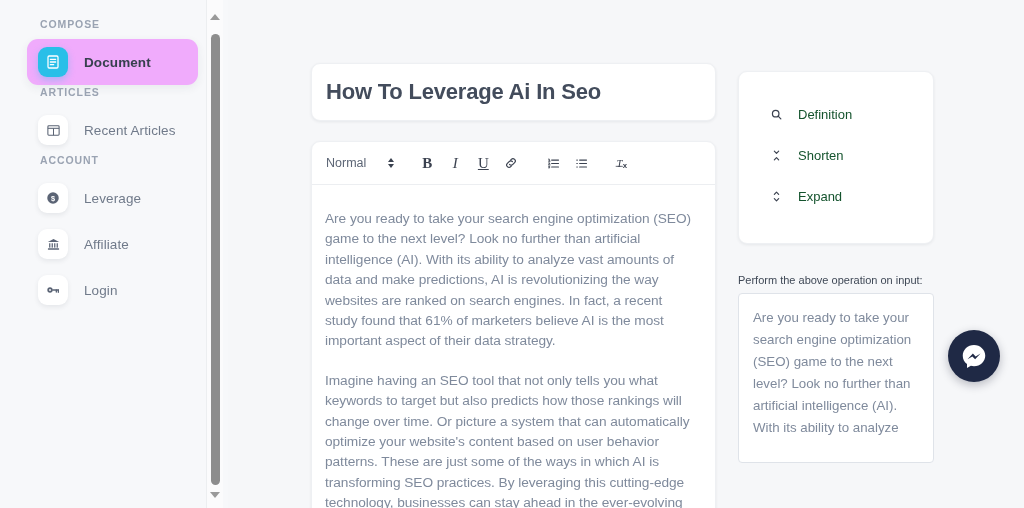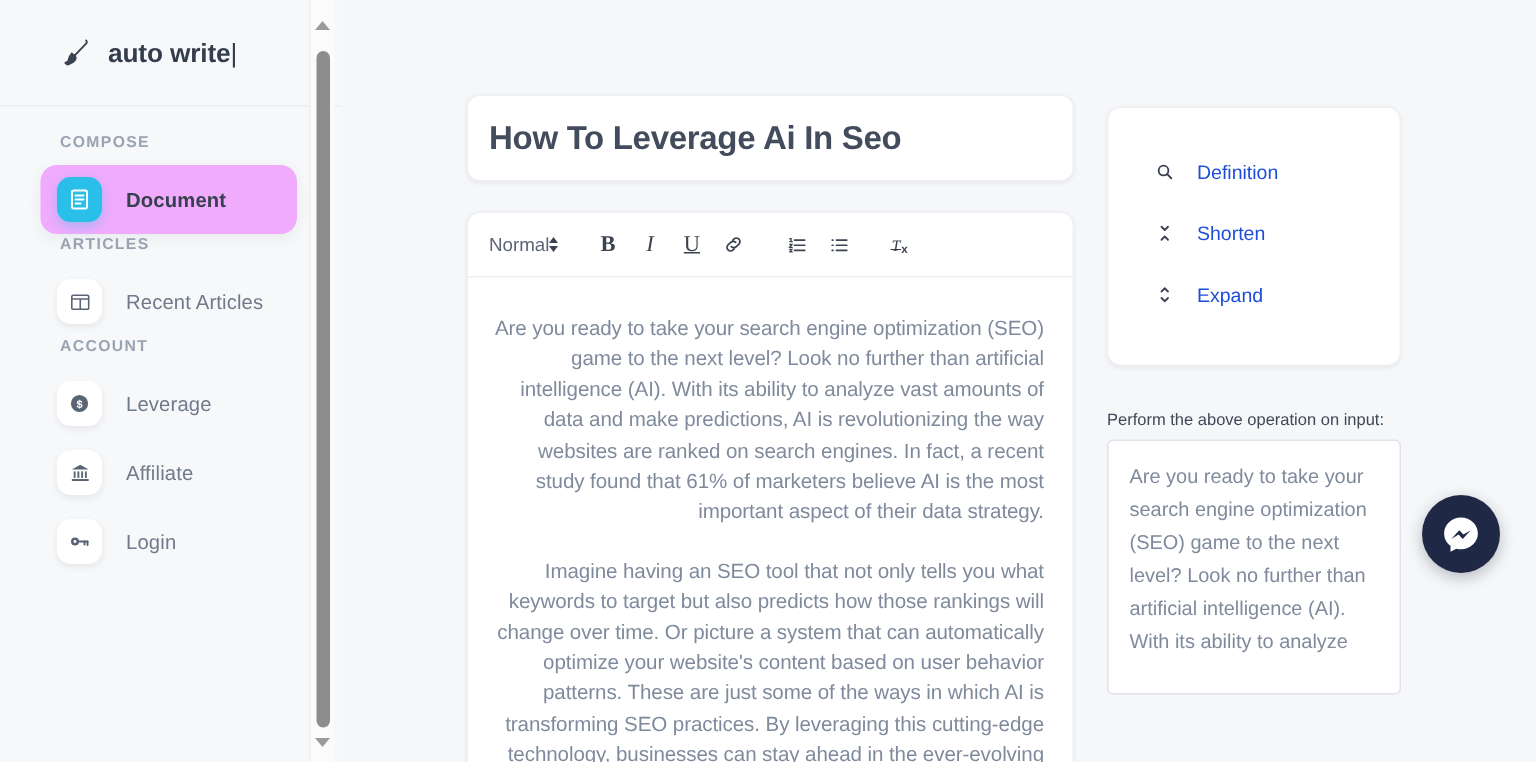--- a/index.html
+++ b/index.html
@@ -77,41 +77,41 @@
     width: 9px; height: 451px; border-radius: 5px; background: #8d8d8d;
   }
 
   
   .main {
     flex: 1; position: relative;
     background: #f6f7f9;
     padding: 63px 0 0 83px;
     display: flex; gap: 22px;
   }
-  .center-col { width: 405px; flex: 0 0 405px; text-align: right; }
+  .center-col { width: 405px; flex: 0 0 405px; }
   .right-col  { width: 196px; flex: 0 0 196px; padding-top: 8px; }
 
   .card {
     background: #ffffff; border-radius: 9px;
     box-shadow: 0 1px 3px rgba(40,50,70,0.08);
     border: 1px solid #eef0f3;
   }
 
   .title-card { height: 58px; display: flex; align-items: center; padding: 0 14px; }
   .doc-title {
     font-size: 22px; font-weight: 700; color: #434c5c; letter-spacing: -0.2px;
   }
 
   .editor-card { margin-top: 20px; height: 390px; overflow: hidden; }
   .toolbar {
     height: 43px; display: flex; align-items: center;
     padding: 0 0 0 14px; border-bottom: 1px solid #eceef1; gap: 2px;
   }
   .tb-select {
-    display: flex; align-items: center; 
+    display: flex; align-items: center; gap: 22px;
     font-size: 12.5px; color: #5c6575; cursor: pointer; margin-right: 18px;
   }
   .tb-stepper { display: flex; flex-direction: column; gap: 2px; align-items: center; }
   .tb-stepper i { width: 0; height: 0; border-left: 3.5px solid transparent; border-right: 3.5px solid transparent; }
   .tb-stepper i.u { border-bottom: 4.5px solid #3b4250; }
   .tb-stepper i.d { border-top: 4.5px solid #3b4250; }
   .tb-btn {
     width: 26px; height: 26px; display: flex; align-items: center; justify-content: center;
     color: #3b4250; cursor: pointer; font-size: 14px;
   }
@@ -126,21 +126,21 @@
     margin-bottom: 19px; letter-spacing: -0.05px;
   }
 
   
   .ops-card { padding: 22px 0 26px 0; }
   .op-item {
     display: flex; align-items: center;
     padding: 0 0 0 29px; height: 41px; cursor: pointer;
   }
   .op-icon { width: 16px; flex: 0 0 16px; display: flex; align-items: center; justify-content: center; color: #3b4250; }
-  .op-label { margin-left: 14px; font-size: 13px; color: #1d4ed8; }
+  .op-label { margin-left: 14px; font-size: 13px; color: #14532d; }
 
   .input-label {
     margin-top: 30px; margin-bottom: 7px;
     font-size: 11px; color: #3f4856; font-weight: 400;
   }
   .input-box {
     background: #ffffff; border: 1px solid #dfe3e9; border-radius: 4px;
     height: 170px; overflow: hidden; padding: 13px 11px 0 14px;
   }
   .input-text { font-size: 13.3px; line-height: 22px; color: #7f8a9c; }
@@ -155,33 +155,20 @@
     cursor: pointer;
   }
 </style>
 </head>
 <body>
 
 <div id="app">
 
   <aside class="sidebar">
 
-    <div class="brand">
-      <span class="brand-icon">
-        <svg viewBox="0 0 24 24" width="22" height="24" fill="none" stroke="#3b4250" stroke-width="1.4" stroke-linecap="round" stroke-linejoin="round">
-          <path d="M19 3.2c.8.7.6 1.6-.2 2.5l-8.4 8.7"></path>
-          <path d="M10.4 14.4l-1.8-1.6"></path>
-          <path d="M8.6 12.8c-1.6 1.5-2.2 3.5-2.5 5.1-.1.6-.5 1-1.1 1.2l-1.1.4 1 1c.3.3.8.4 1.2.2 1.6-.6 3.4-1.5 4.6-3 .9-1.1.8-2.5-.3-3.5-.5-.5-1.3-.7-1.8-1.4z" fill="#3b4250" stroke="none"></path>
-          <path d="M8.6 12.8c-1.6 1.5-2.2 3.5-2.5 5.1-.1.6-.5 1-1.1 1.2l-1.1.4 1 1c.3.3.8.4 1.2.2 1.6-.6 3.4-1.5 4.6-3 .9-1.1.8-2.5-.3-3.5"></path>
-        </svg>
-      </span>
-      <span class="brand-text">
-        <span>auto write</span><span class="caret">|</span>
-      </span>
-    </div>
 
     <nav class="nav">
 
       <div class="nav-section">COMPOSE</div>
 
 
       <div class="nav-item active">
         <span class="nav-badge">
           <svg viewBox="0 0 24 24" width="16" height="16" fill="none" stroke="#ffffff" stroke-width="1.9" stroke-linecap="round">
             <rect x="4.5" y="3" width="15" height="18" rx="1.8"></rect>

